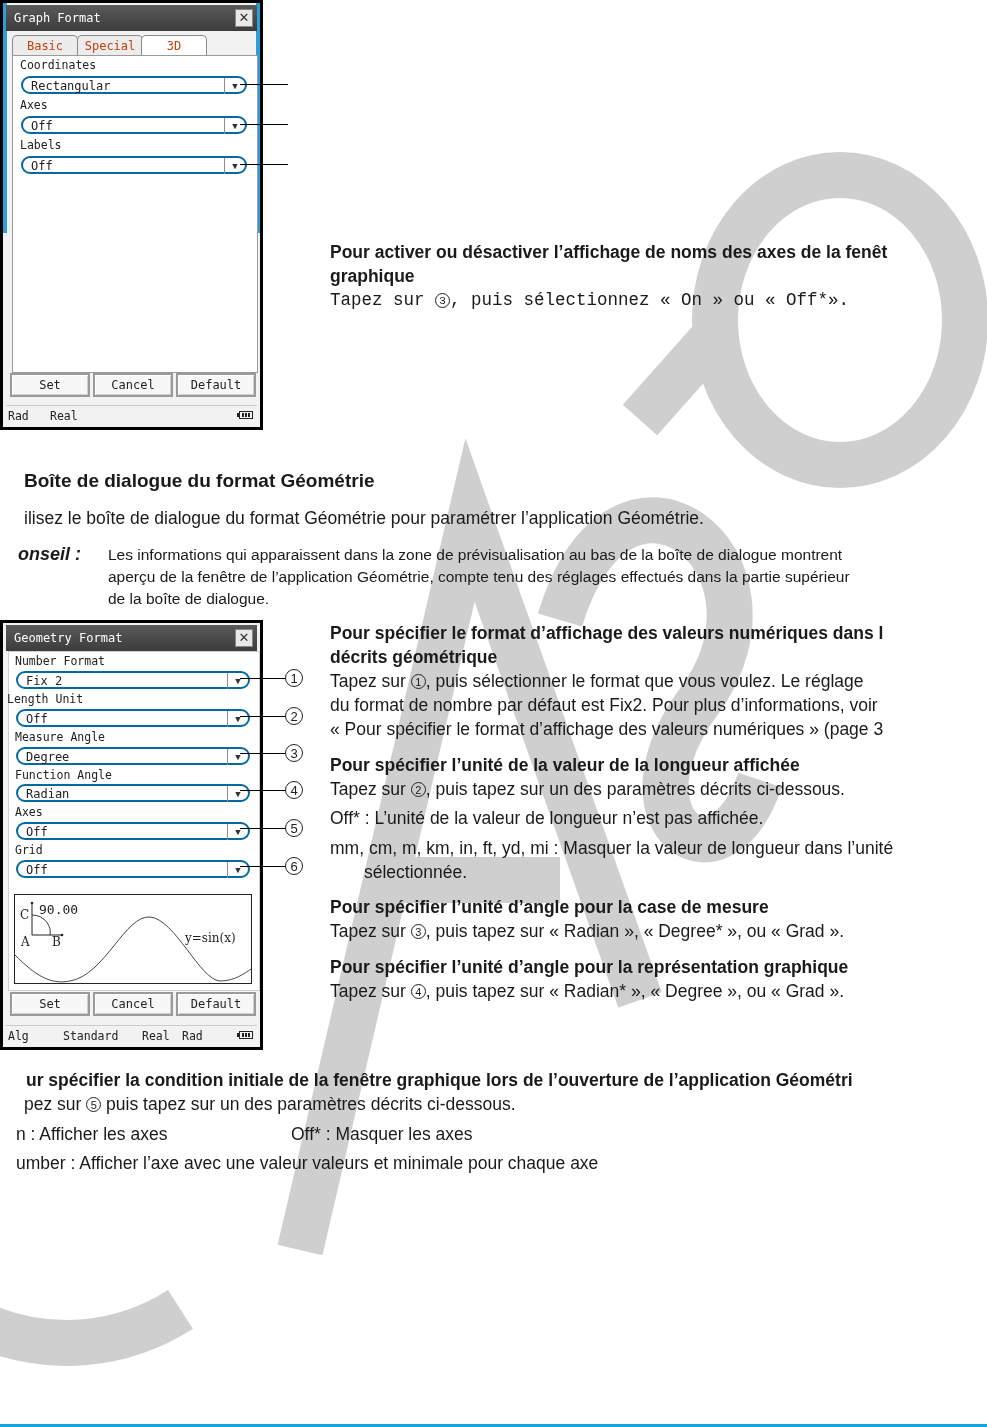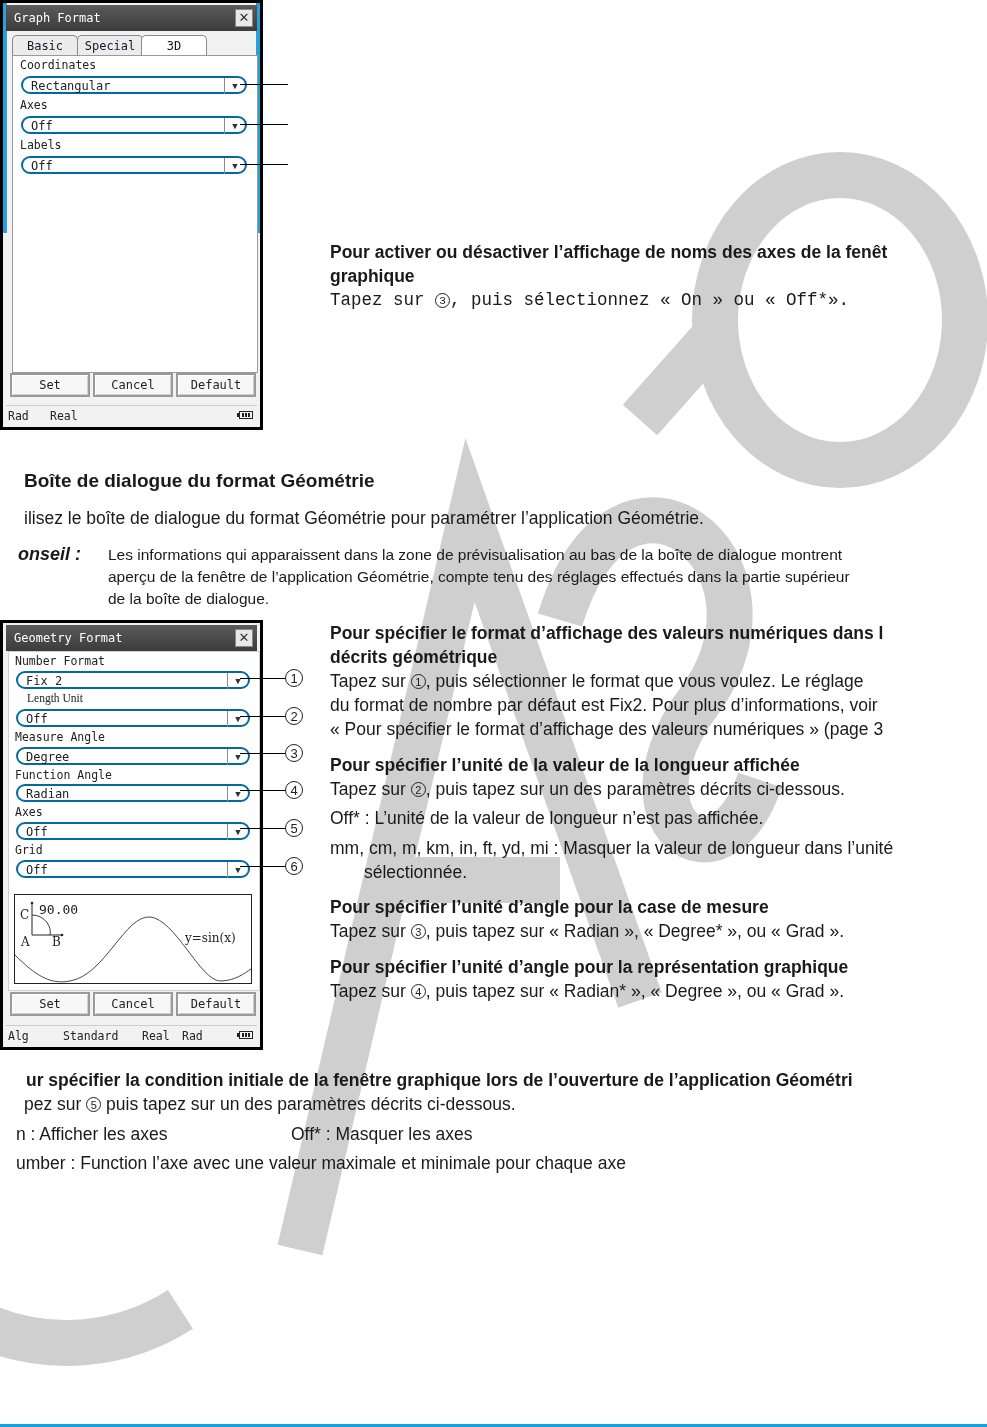--- a/index.html
+++ b/index.html
@@ -31,21 +31,21 @@
     position:absolute; right:4px; top:4px; width:16px; height:16px;
     background:#e8e8e8; color:#333; border:1px solid #888; font-size:13px;
     line-height:15px; text-align:center; font-family:"DejaVu Sans", sans-serif;
   }
   .panel {
     position:absolute; background:#fff; border:1px solid #9a9a9a;
   }
   .tab {
     position:absolute; top:0; height:20px; border:1px solid #8a8a8a; border-bottom:none;
     border-radius:5px 5px 0 0; background:#ececec; font-size:12px; line-height:20px;
-    text-align:center; color:#0f172a;
+    text-align:center; color:#c2410c;
   }
   .tab.active { background:#fff; height:21px; }
   .field-label { position:absolute; font-size:11.5px; color:#222; }
   .dropdown {
     position:absolute; height:18px; border:2px solid #0369a1; border-radius:9px;
     background:#fff; box-sizing:border-box;
   }
   .dropdown .val {
     position:absolute; left:8px; top:0; line-height:17px; font-size:12px; color:#222;
   }
@@ -176,21 +176,21 @@
     <span>Geometry Format</span>
     <div class="close">✕</div>
   </div>
   <div class="panel" style="left:5px; top:28px; width:250px; height:338px; border-color:#cfcfcf;"></div>
 
   <div class="field-label" style="left:12px; top:31px;">Number Format</div>
   <div class="dropdown" style="left:13px; top:48px; width:234px;">
     <span class="val">Fix 2</span>
     <span class="arrow">▼</span>
   </div>
-  <div class="field-label" style="left:24px; top:69px;font-family:Liberation Serif, serif;">Length Unit</div>
+  <div class="field-label" style="left:4px; top:69px;">Length Unit</div>
   <div class="dropdown" style="left:13px; top:86px; width:234px;">
     <span class="val">Off</span>
     <span class="arrow">▼</span>
   </div>
   <div class="field-label" style="left:12px; top:107px;">Measure Angle</div>
   <div class="dropdown" style="left:13px; top:124px; width:234px;">
     <span class="val">Degree</span>
     <span class="arrow">▼</span>
   </div>
   <div class="field-label" style="left:12px; top:145px;">Function Angle</div>
@@ -280,15 +280,15 @@
 <div class="t content" style="left:330px; top:979px;">
   <span>Tapez sur </span><span class="circ">4</span><span>, puis tapez sur « Radian* », « Degree », ou « Grad ».</span>
 </div>
 
 <div class="t b content" style="left:26px; top:1068px;">ur spécifier la condition initiale de la fenêtre graphique lors de l’ouverture de l’application Géométri</div>
 <div class="t content" style="left:24px; top:1092px;">
   <span>pez sur </span><span class="circ">5</span><span> puis tapez sur un des paramètres décrits ci-dessous.</span>
 </div>
 <div class="t content" style="left:16px; top:1122px;">n : Afficher les axes</div>
 <div class="t content" style="left:291px; top:1122px;">Off* : Masquer les axes</div>
-<div class="t content" style="left:16px; top:1151px;">umber : Function l’axe avec une valeur maximale et minimale pour chaque axe</div>
+<div class="t content" style="left:16px; top:1151px;">umber : Afficher l’axe avec une valeur valeurs et minimale pour chaque axe</div>
 
 <div class="footer-line"></div>
 
 </body></html>

